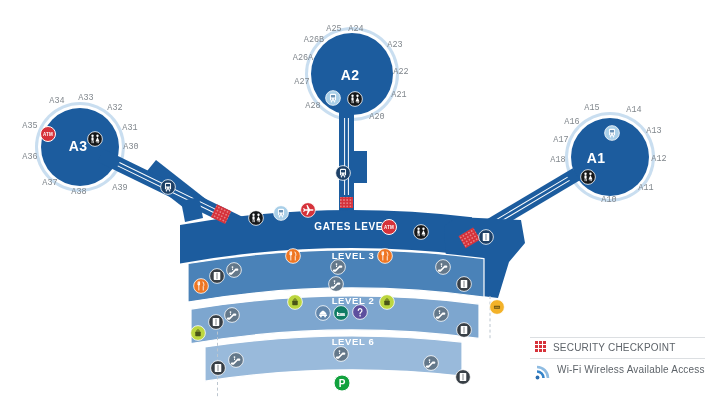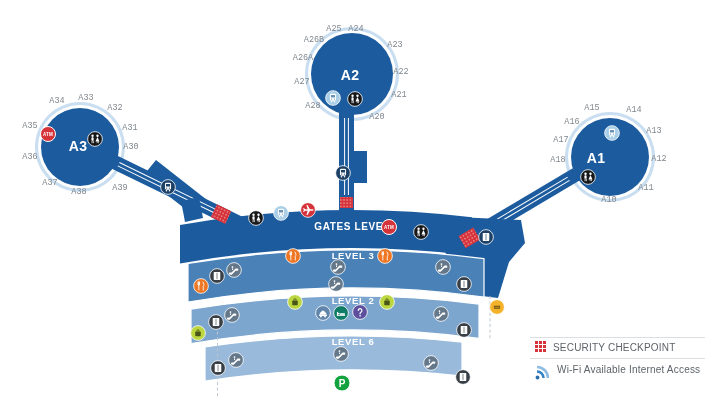--- a/index.html
+++ b/index.html
@@ -267,15 +267,15 @@
         <rect x="4" y="8" width="3" height="3"></rect>
         <rect x="8" y="8" width="3" height="3"></rect>
   </g>
 </svg>
 <span class="leg-label" style="left:553px;top:342px">SECURITY CHECKPOINT</span>
 <svg style="position:absolute;left:533px;top:362px" width="20" height="20">
   <path d="M4,5 A11,11 0 0 1 15,16" stroke="#8fbce2" stroke-width="2.6" fill="none"></path>
   <path d="M4,9.5 A6.5,6.5 0 0 1 10.5,16" stroke="#3584c9" stroke-width="2.6" fill="none"></path>
   <circle cx="4.5" cy="15.5" r="1.9" fill="#2a6eb0"></circle>
 </svg>
-<span class="leg-label" style="left:557px;top:364px">Wi-Fi Available Internet Access</span>
+<span class="leg-label" style="left:557px;top:364px">Wi-Fi Wireless Available Access</span>
 
 </div>
 
 </body></html>

